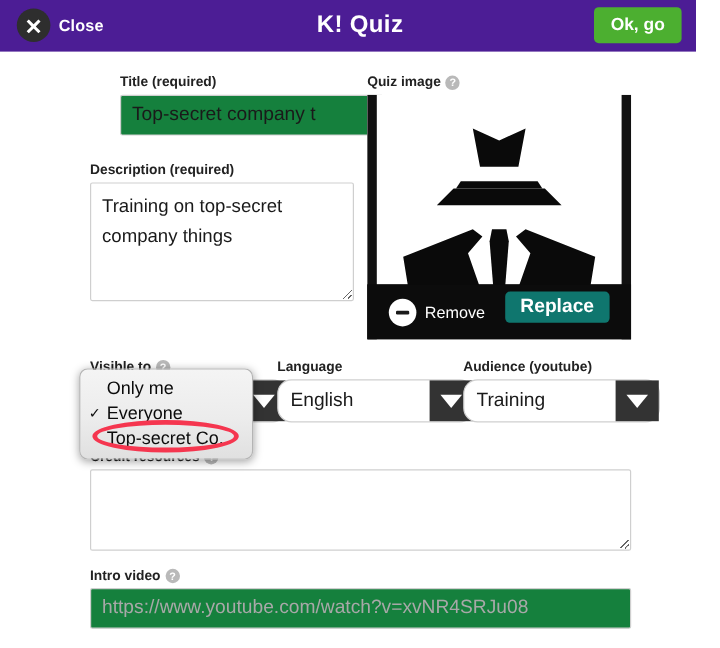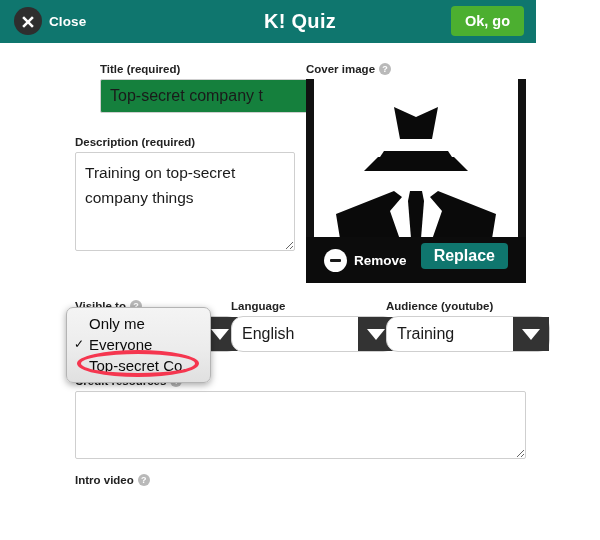--- a/index.html
+++ b/index.html
@@ -12,22 +12,22 @@
     height: 540px;
     font-family: "Liberation Sans", sans-serif;
     overflow: hidden;
     position: relative;
   }
 
   
   .header {
     position: absolute;
     left: 0; top: 0;
-    width: 536px; height: 43px;
-    background: #0f766e;
+    width: 580px; height: 43px;
+    background: #4c1d95;
     display: flex;
     align-items: center;
   }
   .close-btn {
     position: absolute;
     left: 14px; top: 7px;
     display: flex;
     align-items: center;
     gap: 7px;
     cursor: pointer;
@@ -162,21 +162,21 @@
     margin-left: 18px;
     cursor: pointer;
   }
   .minus-circle {
     width: 23px; height: 23px;
     border-radius: 50%;
     background: #ffffff;
     display: flex; align-items: center; justify-content: center;
   }
   .minus-bar { width: 11px; height: 3px; background: #1a1a1a; border-radius: 1px; }
-  .remove-label { color: #ffffff; font-size: 13.5px; font-weight: bold; text-align: right; }
+  .remove-label { color: #ffffff; font-size: 13.5px; font-weight: normal; text-align: right; }
   .replace-btn {
     position: absolute;
     right: 18px; top: 6px;
     background: #0f766e;
     color: #ffffff;
     font-size: 16px;
     font-weight: bold;
     border: none;
     border-radius: 4px;
     height: 26px;
@@ -291,21 +291,21 @@
 
 <div class="desc-block">
   <div class="field-label">
     <span>Description (required)</span>
   </div>
   <textarea class="text-area" style="">Training on top-secret company things</textarea>
 </div>
 
 <div class="cover-block">
   <div class="field-label">
-    <span>Cover image</span>
+    <span>Quiz image</span>
     <span class="help-icon">?</span>
   </div>
   <div class="cover-frame">
     <svg class="cover-art" width="220" height="204" viewBox="0 0 220 204">
       <rect x="0" y="0" width="220" height="204" fill="#ffffff"></rect>
 
       <path d="M88 28 L94 60 L126 60 L132 28 L110 38 Z" fill="#0a0a0a"></path>
 
       <path d="M72 78 L148 78 L162 92 L58 92 Z" fill="#0a0a0a"></path>
       <path d="M78 72 L142 72 L146 78 L74 78 Z" fill="#0a0a0a"></path>
@@ -389,13 +389,14 @@
     <span class="help-icon">?</span>
   </div>
   <textarea class="text-area" placeholder="" style=""></textarea>
 </div>
 
 <div class="intro-block">
   <div class="field-label">
     <span>Intro video</span>
     <span class="help-icon">?</span>
   </div>
+  <input class="text-input" type="text" placeholder="https://www.youtube.com/watch?v=xvNR4SRJu08" style="">
 </div>
 
 </body></html>

